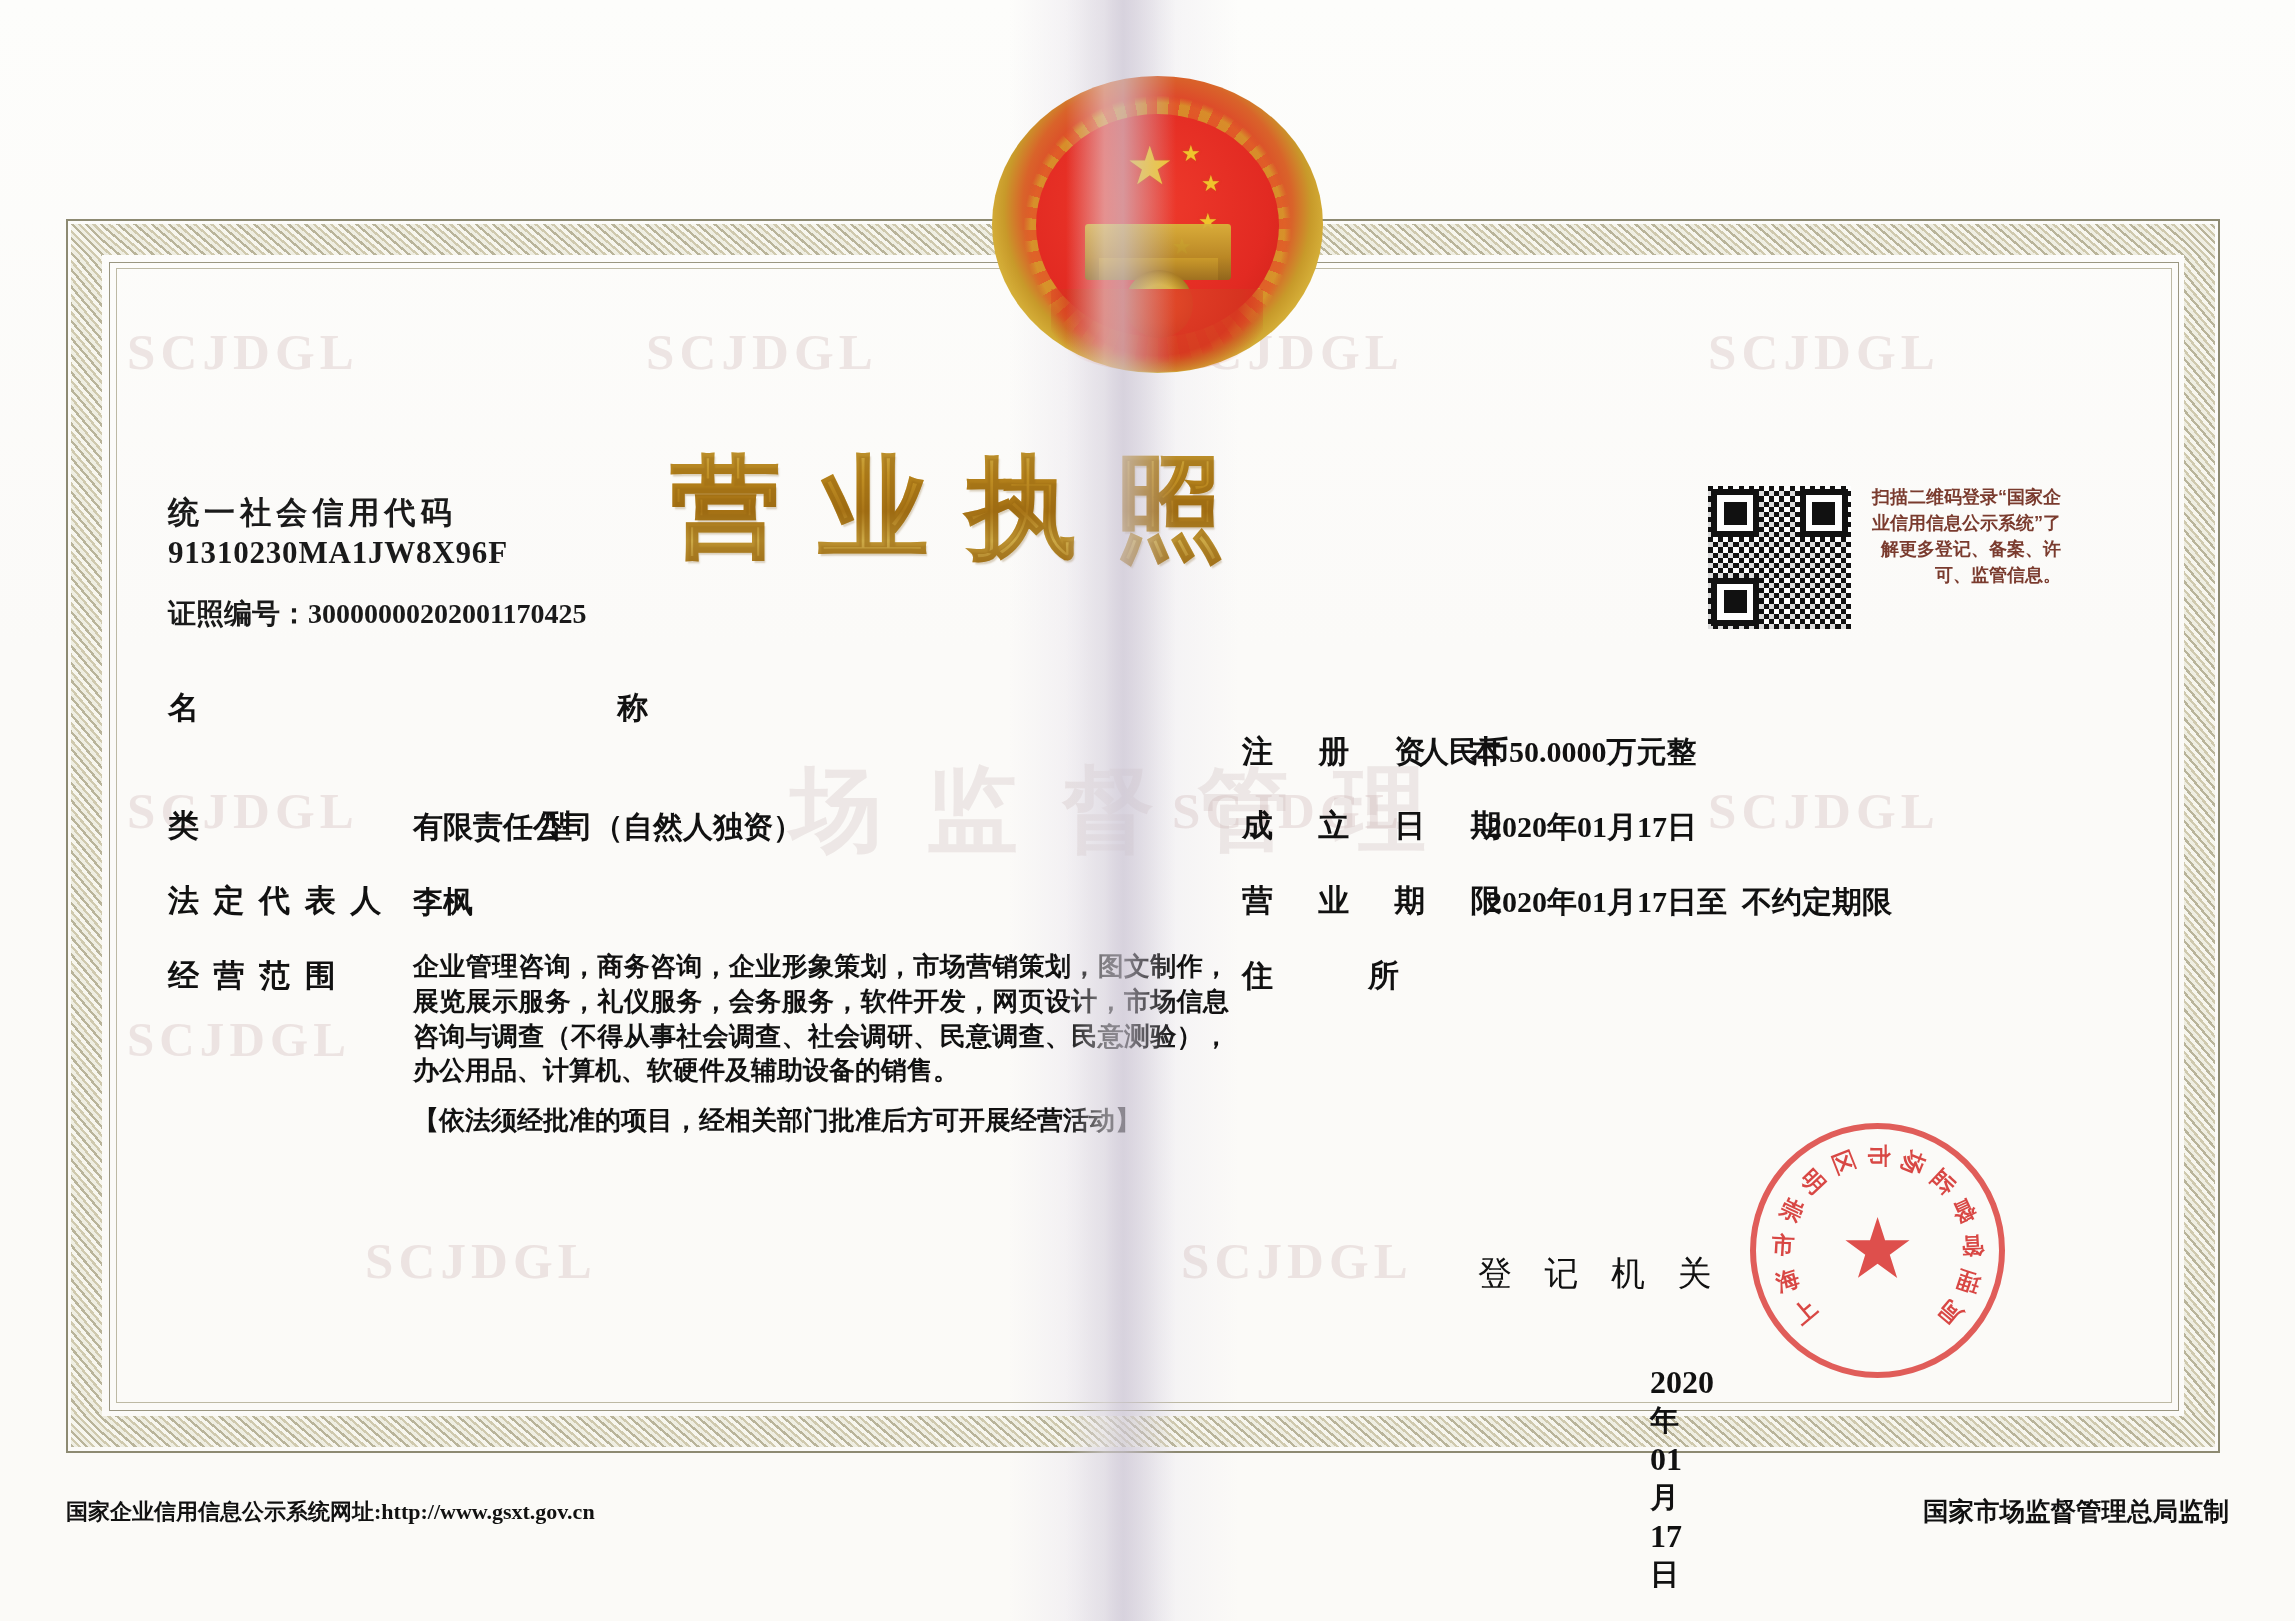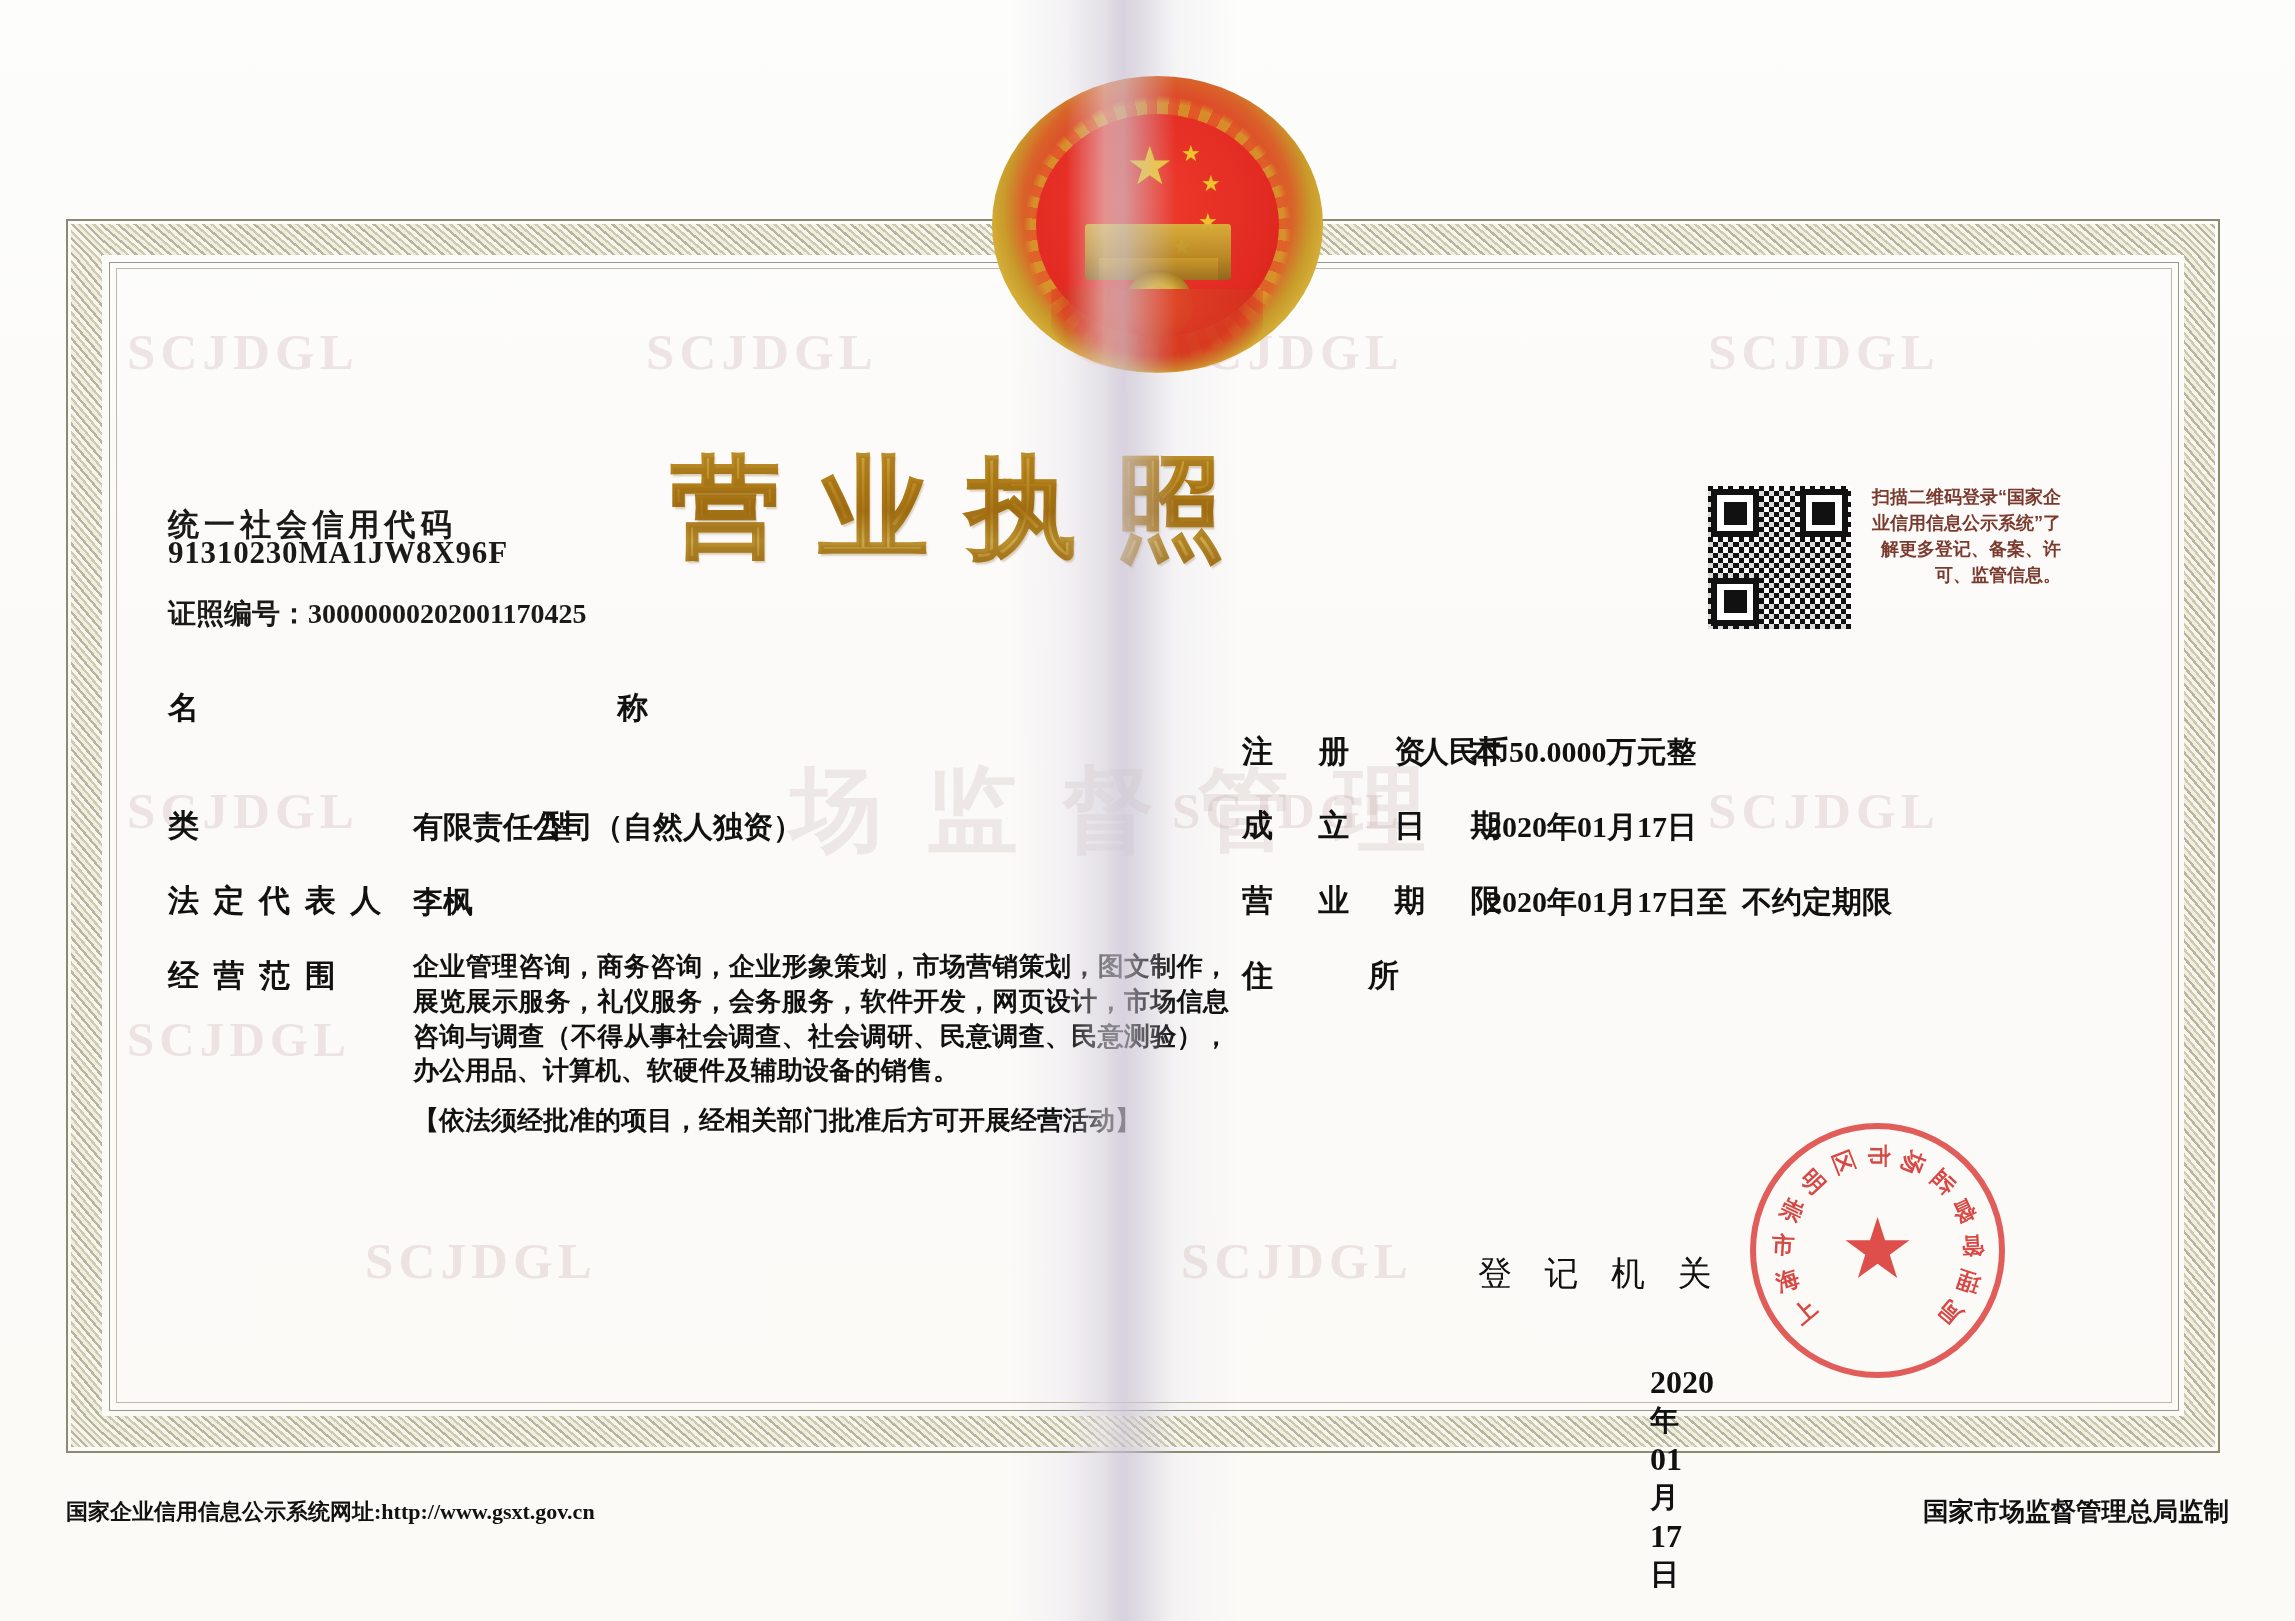--- a/index.html
+++ b/index.html
@@ -184,21 +184,21 @@
 
   
   .txt {
     position: absolute;
     white-space: pre;
     color: #1a1a1a;
     font-family: "Liberation Serif", "DejaVu Serif", serif;
   }
 
   
-  #usci-label { left: 168px; top: 504px; font-size: 31px; font-weight: 700; letter-spacing: 5.1px; }
+  #usci-label { left: 168px; top: 492px; font-size: 31px; font-weight: 700; letter-spacing: 5.1px; }
   #usci-value { left: 168px; top: 535px; font-size: 31px; font-weight: 700; letter-spacing: 0.8px; font-family: "Liberation Serif", serif;}
   #cert-no    { left: 168px; top: 595px; font-size: 28px; font-weight: 700; letter-spacing: 0px; }
 
   
   #doc-title {
     position: absolute;
     left: 671px;
     top: 435px;
     font-size: 109px;
     font-weight: 700;

